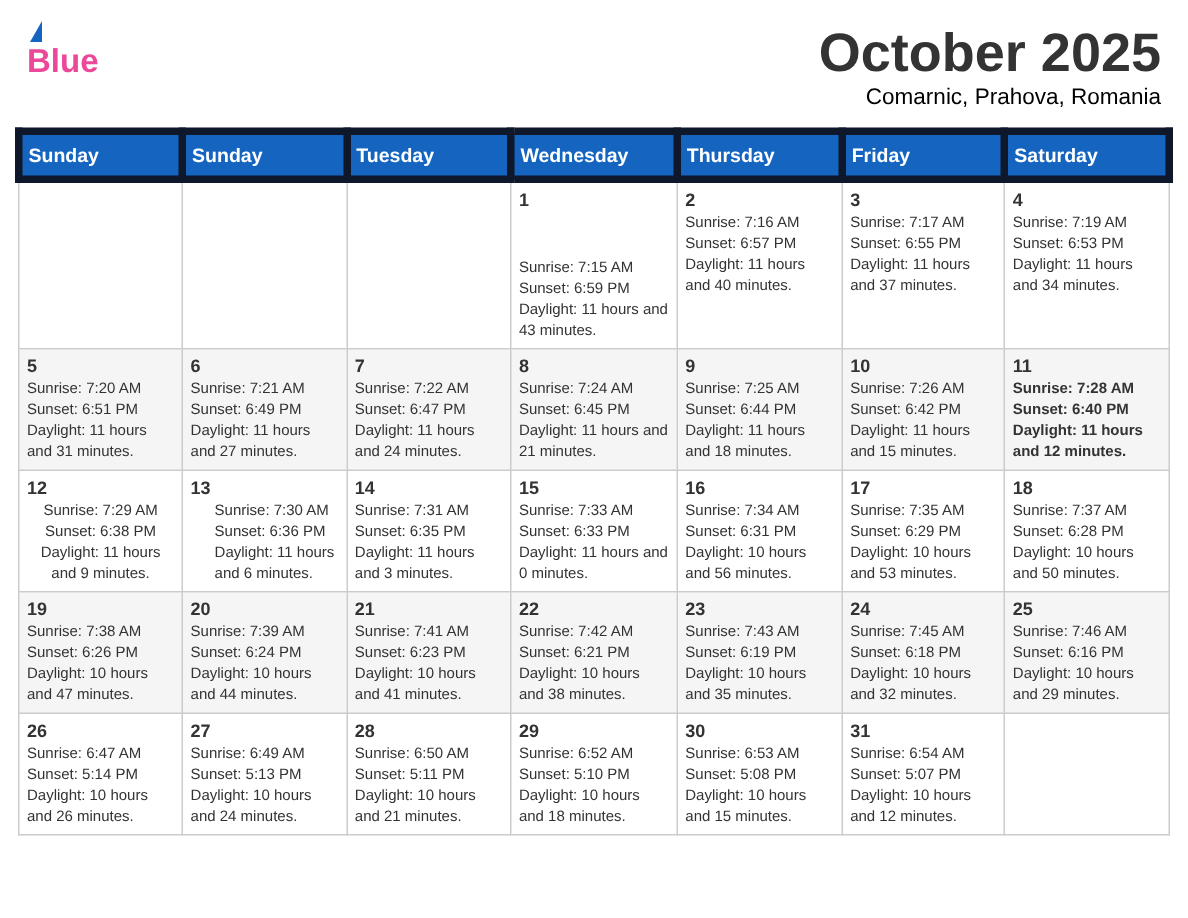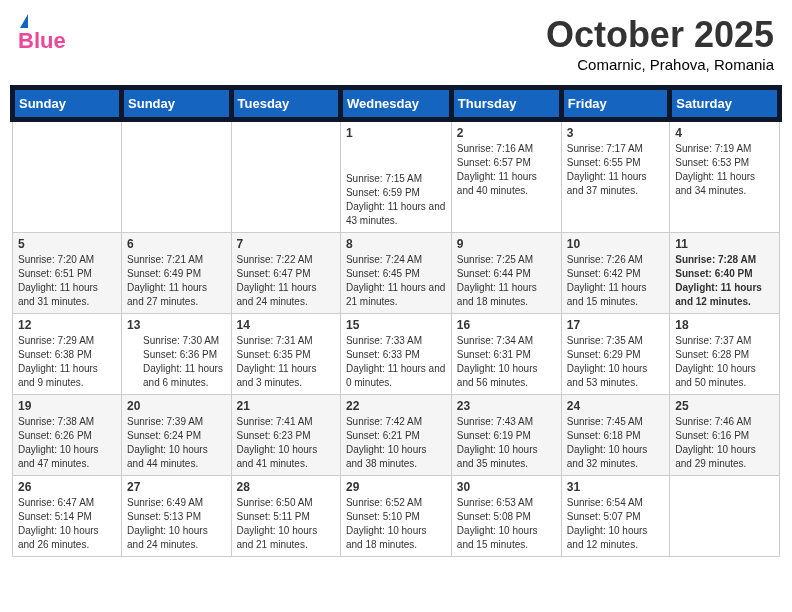--- a/index.html
+++ b/index.html
@@ -197,21 +197,21 @@
         <td>
           <span class="day-num">11</span>
           <div class="day-info" style="white-space: pre-line; font-weight: bold;">Sunrise: 7:28 AM
 Sunset: 6:40 PM
 Daylight: 11 hours and 12 minutes.</div>
         </td>
       </tr>
       <tr>
         <td>
           <span class="day-num">12</span>
-          <div class="day-info" style="white-space: pre-line;">Sunrise: 7:29 AM
+          <div class="day-info" style="white-space: pre-line; text-align: center;">Sunrise: 7:29 AM
 Sunset: 6:38 PM
 Daylight: 11 hours and 9 minutes.</div>
         </td>
         <td>
           <span class="day-num">13</span>
           <div class="day-info" style="white-space: pre-line; margin-left: 16px;">Sunrise: 7:30 AM
 Sunset: 6:36 PM
 Daylight: 11 hours and 6 minutes.</div>
         </td>
         <td>

